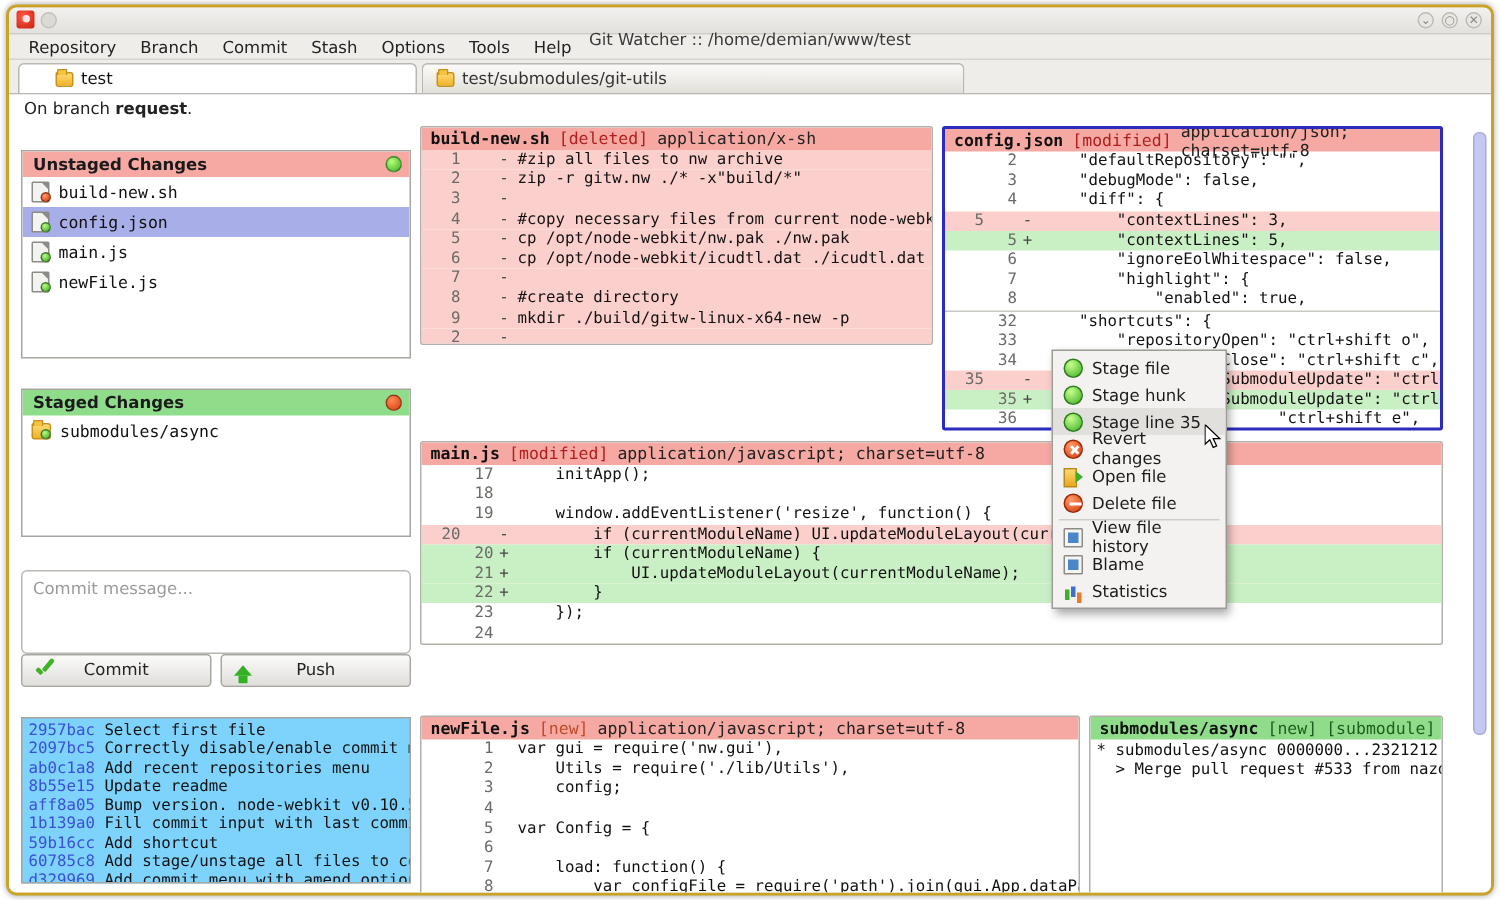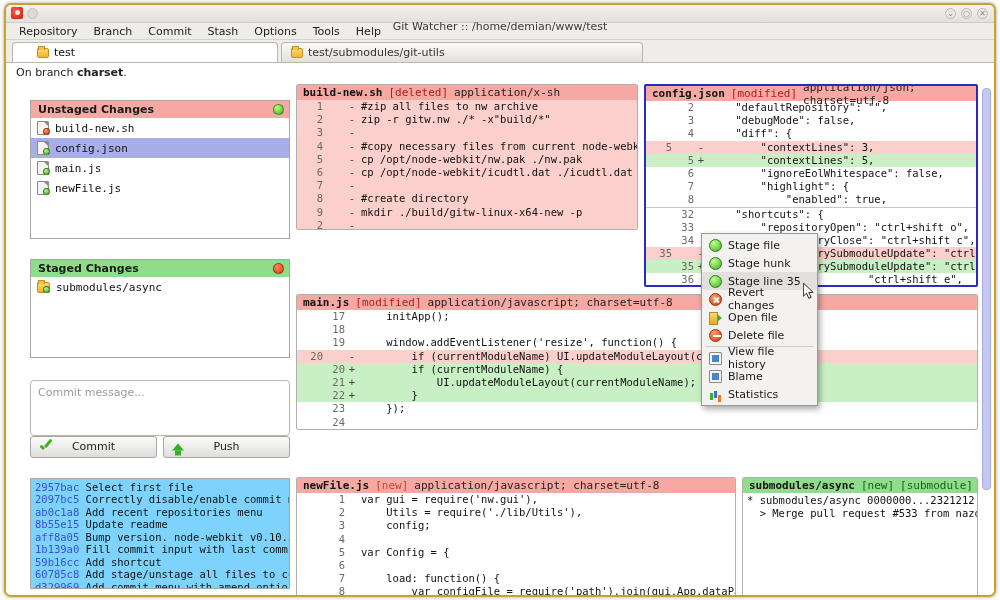--- a/index.html
+++ b/index.html
@@ -73,21 +73,21 @@
   .folder:before{content:"";position:absolute;left:0;top:-3px;width:5px;height:3px;
     background:#f5c33f;border:1px solid #c6921c;border-bottom:none;border-radius:1px 1px 0 0;}
   
   .content { position:absolute; left:0; right:0; top:58px; bottom:0; background:#ffffff; }
   .branchline { padding:3px 0 4px 10px; font-size:11px; color:#222; }
   .branchline b { font-weight:bold; }
   .panes { position:absolute; left:0; right:0; top:21px; bottom:0; display:flex; }
   
   .leftcol {
     width:272px; flex:0 0 272px; padding:16px 4px 6px 8px;
-    display:flex; flex-direction:column; gap:16px;margin-left:16px;
+    display:flex; flex-direction:column; gap:16px;
   }
   .listbox {
     border:1px solid #a8a6a0; background:#fff;
     display:flex; flex-direction:column; overflow:hidden;
   }
   .lb-head {
     height:17px; display:flex; align-items:center; justify-content:space-between;
     padding:0 5px 0 7px; font-weight:bold; font-size:11px; color:#1b1b1b;
   }
   .lb-head.unstaged { background:#f6a9a2; }
@@ -249,21 +249,21 @@
     </div>
     <div class="tab w3">
       <span class="folder"></span>
       <span>test/submodules/git-utils</span>
     </div>
   </div>
 
   <div class="content">
 
     <div class="branchline">
-      <span>On branch </span><b>charset</b><span>.</span>
+      <span>On branch </span><b>request</b><span>.</span>
     </div>
 
     <div class="panes">
 
       <div class="leftcol">
 
         <div class="listbox unstagedbox">
           <div class="lb-head unstaged">
             <span>Unstaged Changes</span>
             <span class="led green"></span>

